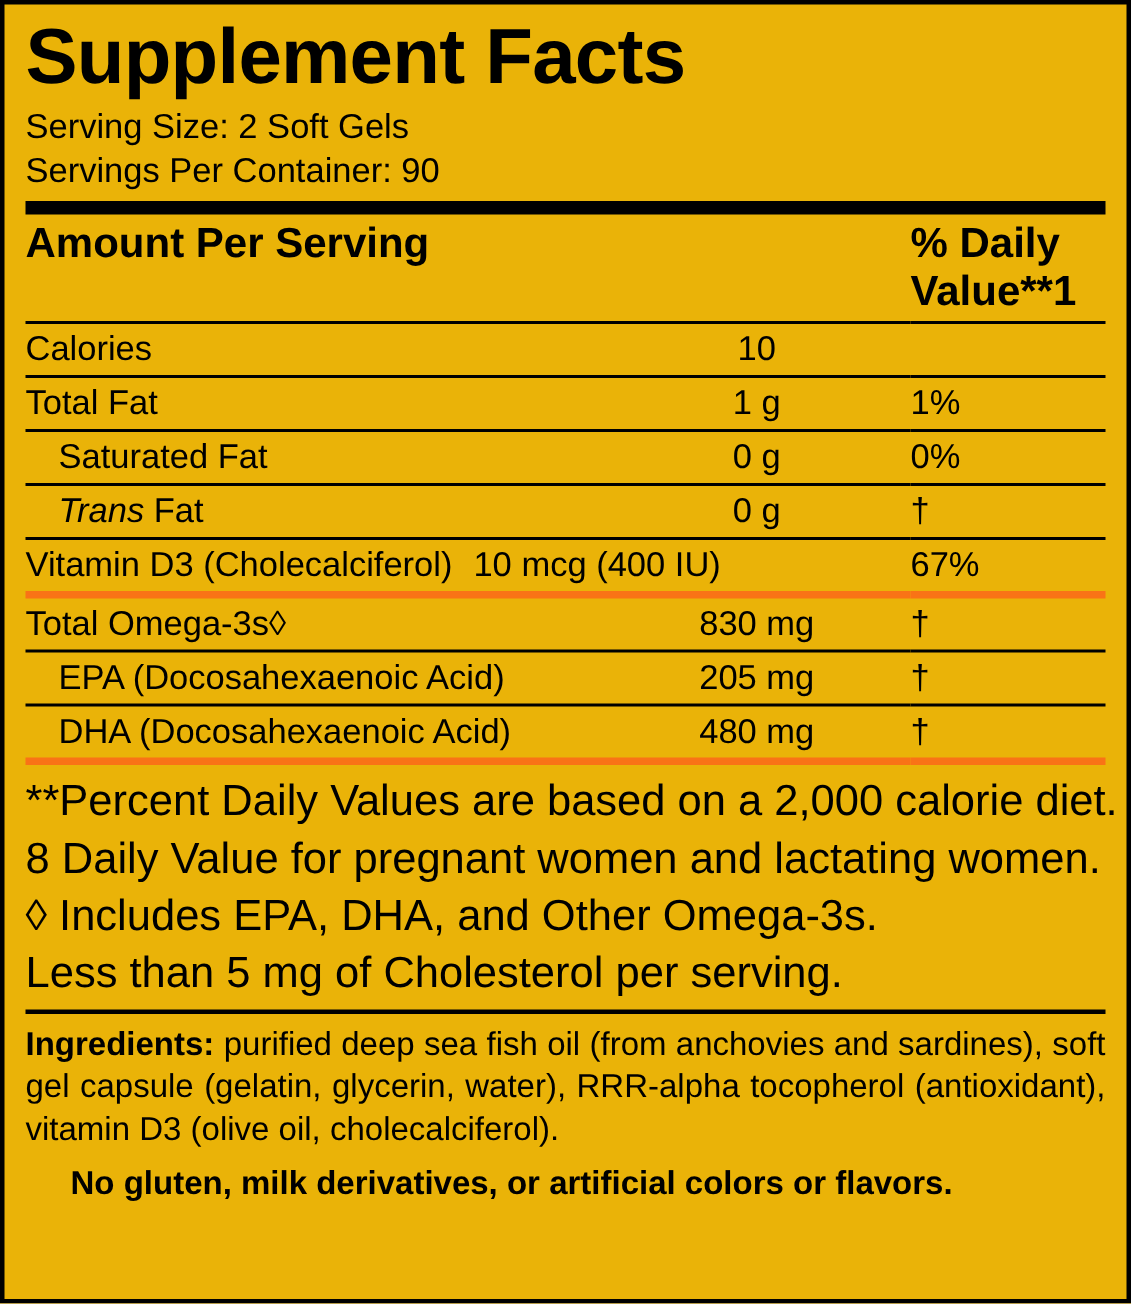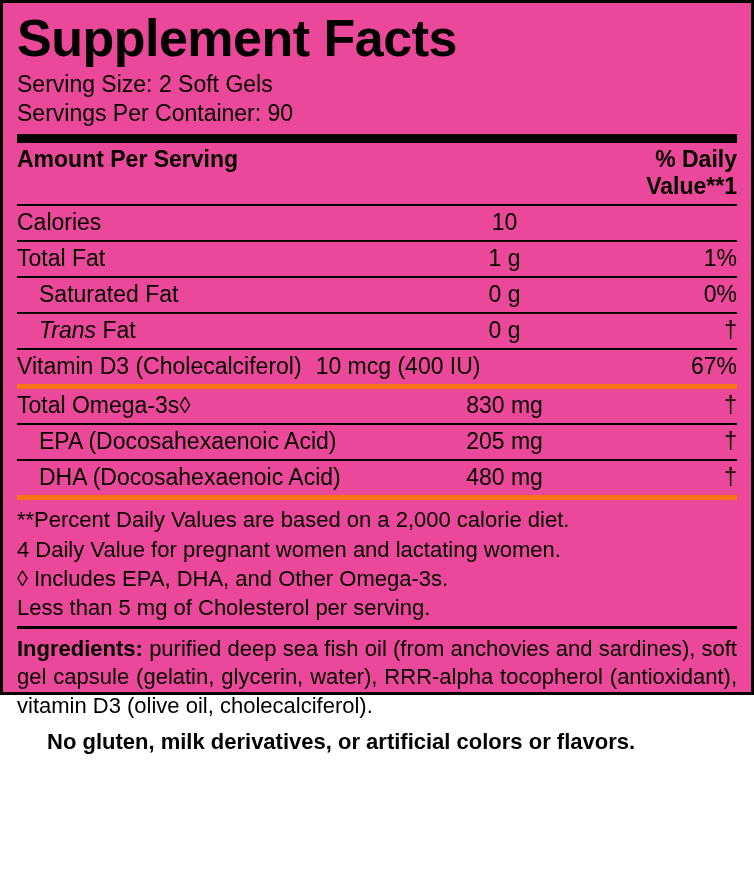--- a/index.html
+++ b/index.html
@@ -10,24 +10,24 @@
   }
   body {
     width: 754px;
     height: 869px;
     font-family: "Liberation Sans", sans-serif;
     color: #000000;
     overflow: hidden;
   }
   .panel {
     width: 754px;
-    height: 695px;
+    height: 869px;
     border: 3px solid #000;
     padding: 8px 14px 6px 14px;
-    background: #ec4899;
+    background: #eab308;
   }
   .title {
     font-size: 52px;
     font-weight: bold;
     letter-spacing: -0.5px;
     line-height: 1.05;
     margin: 0 0 4px 0;
     white-space: nowrap;
   }
   .serving-line {
@@ -43,36 +43,36 @@
     width: 100%;
     border-collapse: collapse;
     font-size: 23px;
   }
   table.nutri td {
     padding: 3px 0 4px 0;
     vertical-align: baseline;
   }
   .hdr td {
     font-weight: bold;
-    font-size: 23px;
+    font-size: 28px;
   }
   .col-name { text-align: left; }
   .col-amt  { text-align: center; width: 205px; }
-  .col-dv   { text-align: right; width: 130px; }
+  .col-dv   { text-align: left; width: 130px; }
   .row-border td { border-bottom: 2px solid #000; }
   .indent { padding-left: 22px !important; }
   .thick-under td { border-bottom: 5px solid #f97316; }
   .ital { font-style: italic; }
   .combined { text-align: left; }
   .combined .amt-inline {
     display: inline-block;
     margin-left: 14px;
   }
   .footnotes {
-    font-size: 22px;
+    font-size: 29px;
     line-height: 1.32;
     padding-top: 5px;
   }
   .footnotes div { white-space: nowrap; }
   .ing-block {
     font-size: 22px;
     line-height: 1.3;
     padding-top: 6px;
     text-align: justify;
   }
@@ -150,21 +150,21 @@
       <tr class="thick-under">
         <td class="col-name indent">DHA (Docosahexaenoic Acid)</td>
         <td class="col-amt">480 mg</td>
         <td class="col-dv">†</td>
       </tr>
     </tbody>
   </table>
 
   <div class="footnotes">
     <div>**Percent Daily Values are based on a 2,000 calorie diet.</div>
-    <div>4 Daily Value for pregnant women and lactating women.</div>
+    <div>8 Daily Value for pregnant women and lactating women.</div>
     <div>◊ Includes EPA, DHA, and Other Omega-3s.</div>
     <div>Less than 5 mg of Cholesterol per serving.</div>
   </div>
 
   <div class="sep-thin"></div>
 
   <div class="ing-block">
     <span class="ing-label">Ingredients:</span>
     <span>purified deep sea fish oil (from anchovies and sardines), soft gel capsule (gelatin, glycerin, water), RRR-alpha tocopherol (antioxidant), vitamin D3 (olive oil, cholecalciferol).</span>
   </div>

